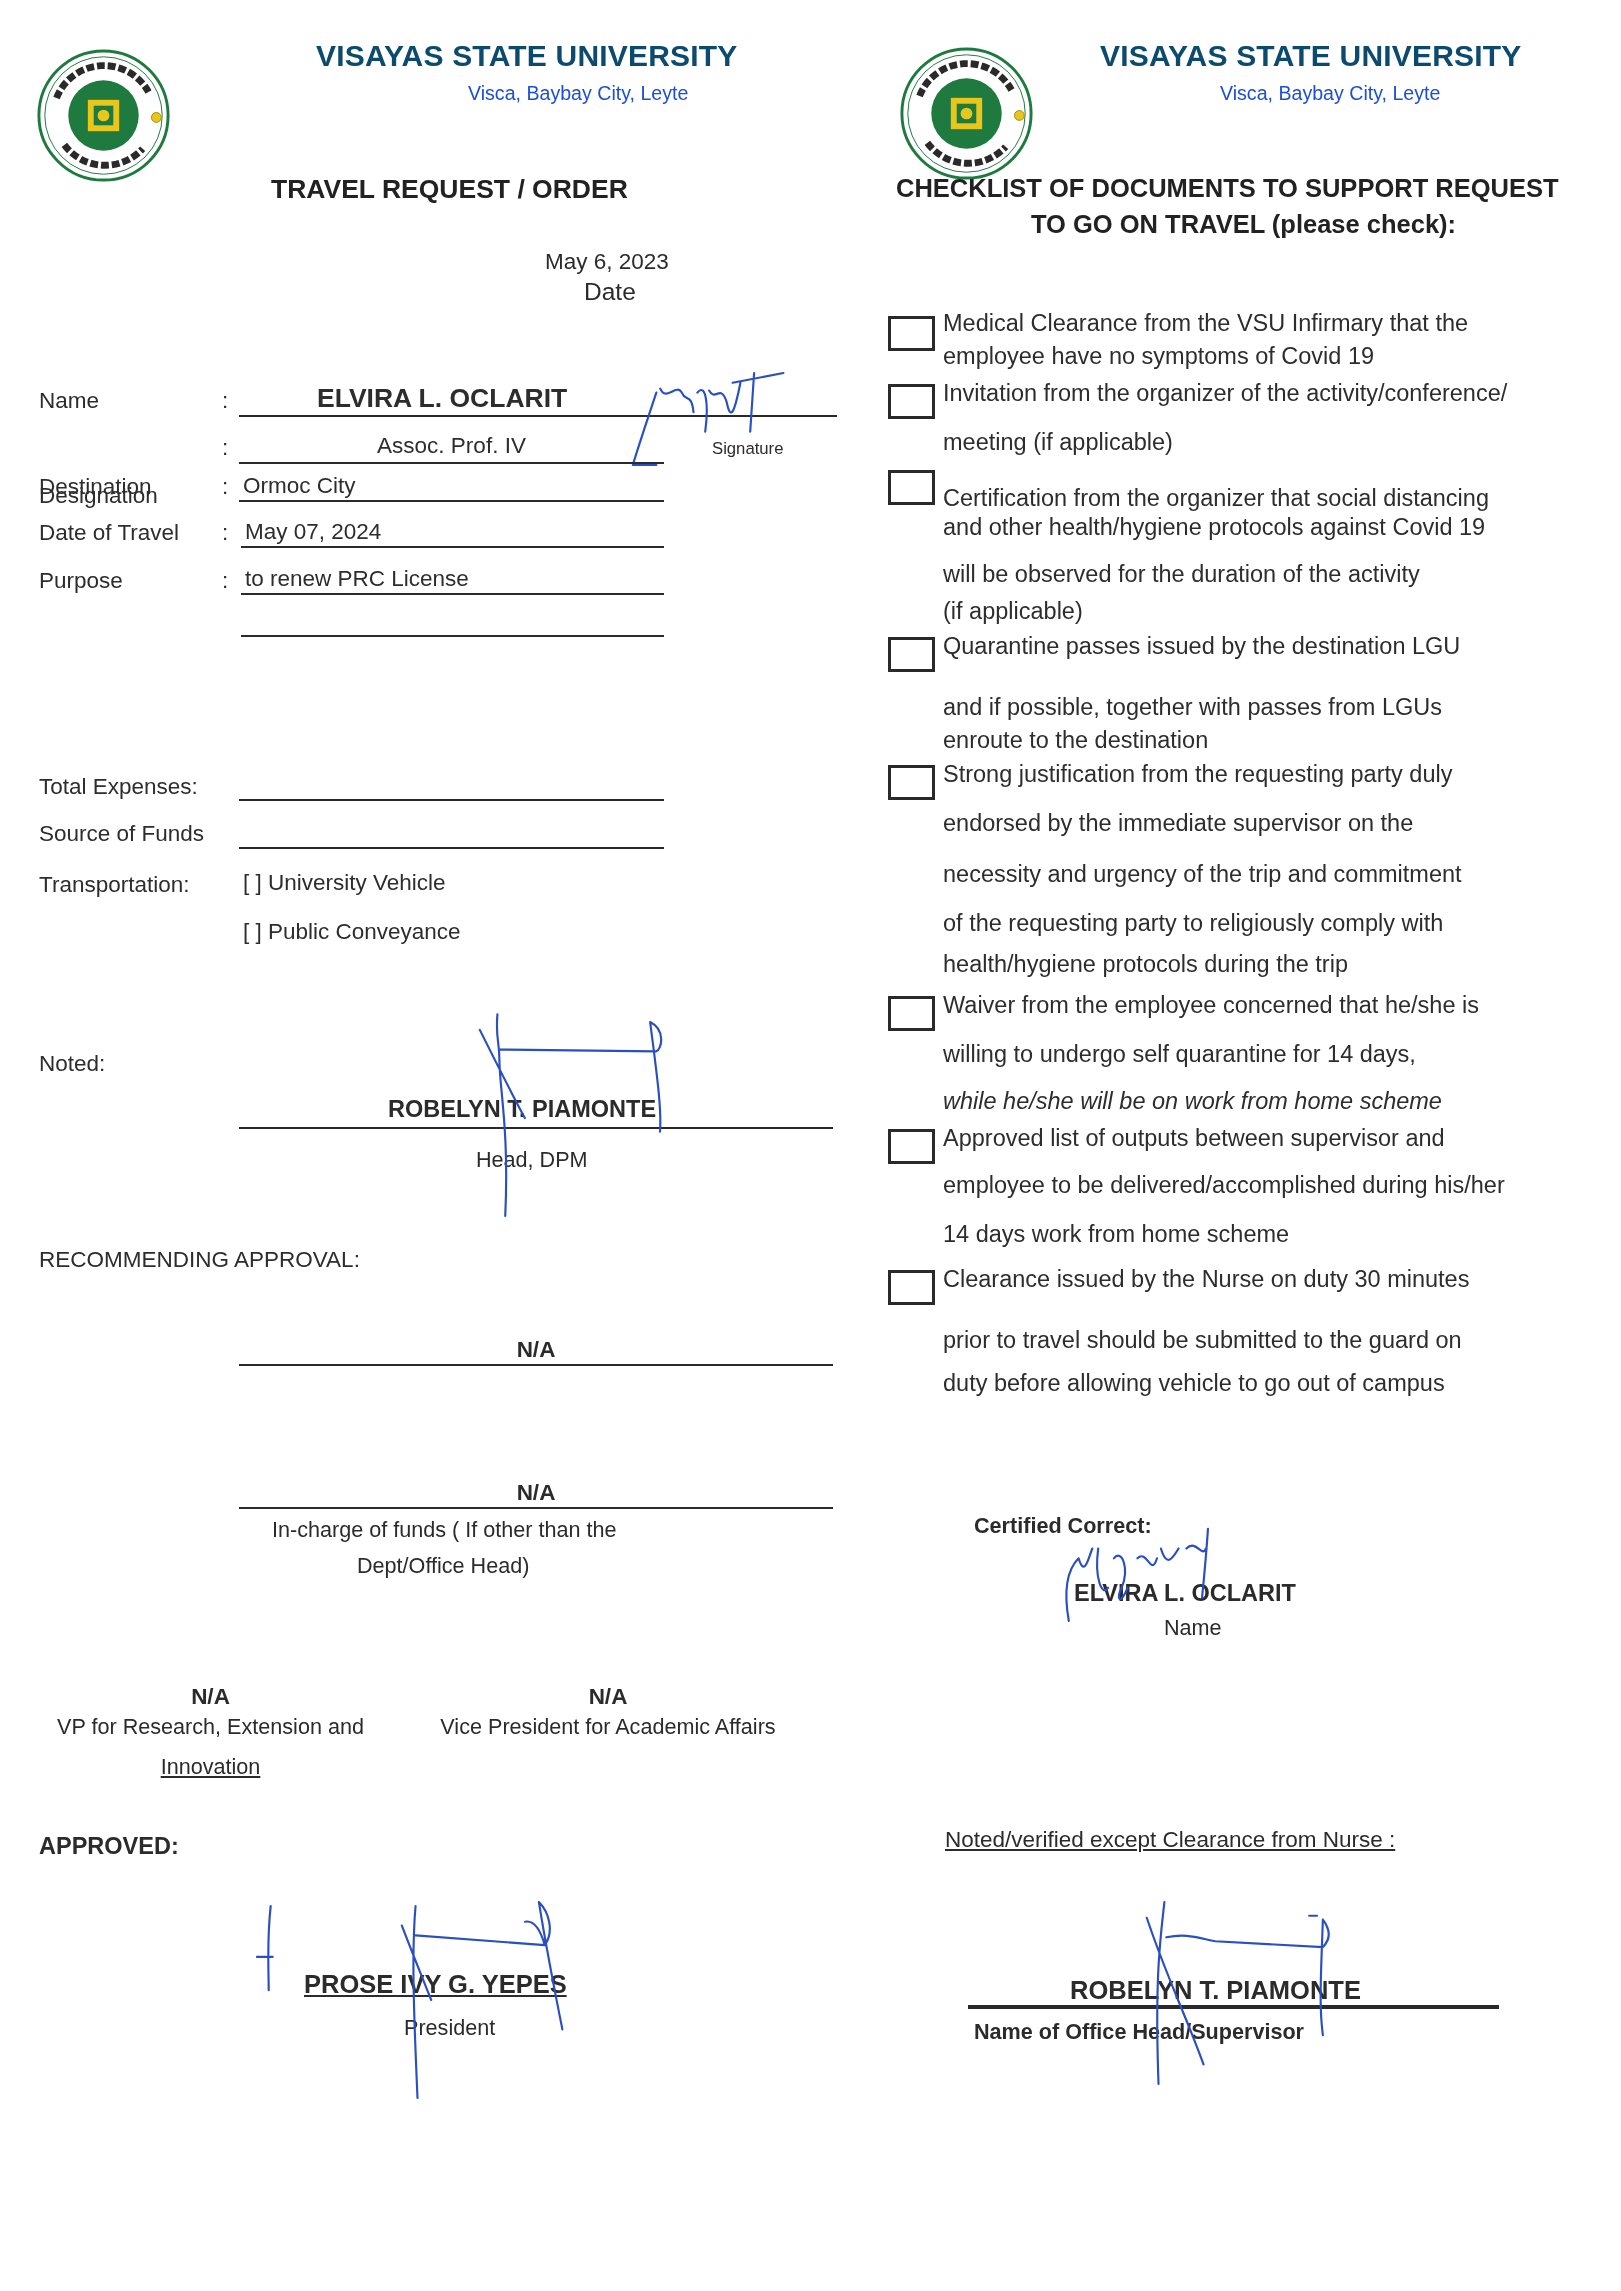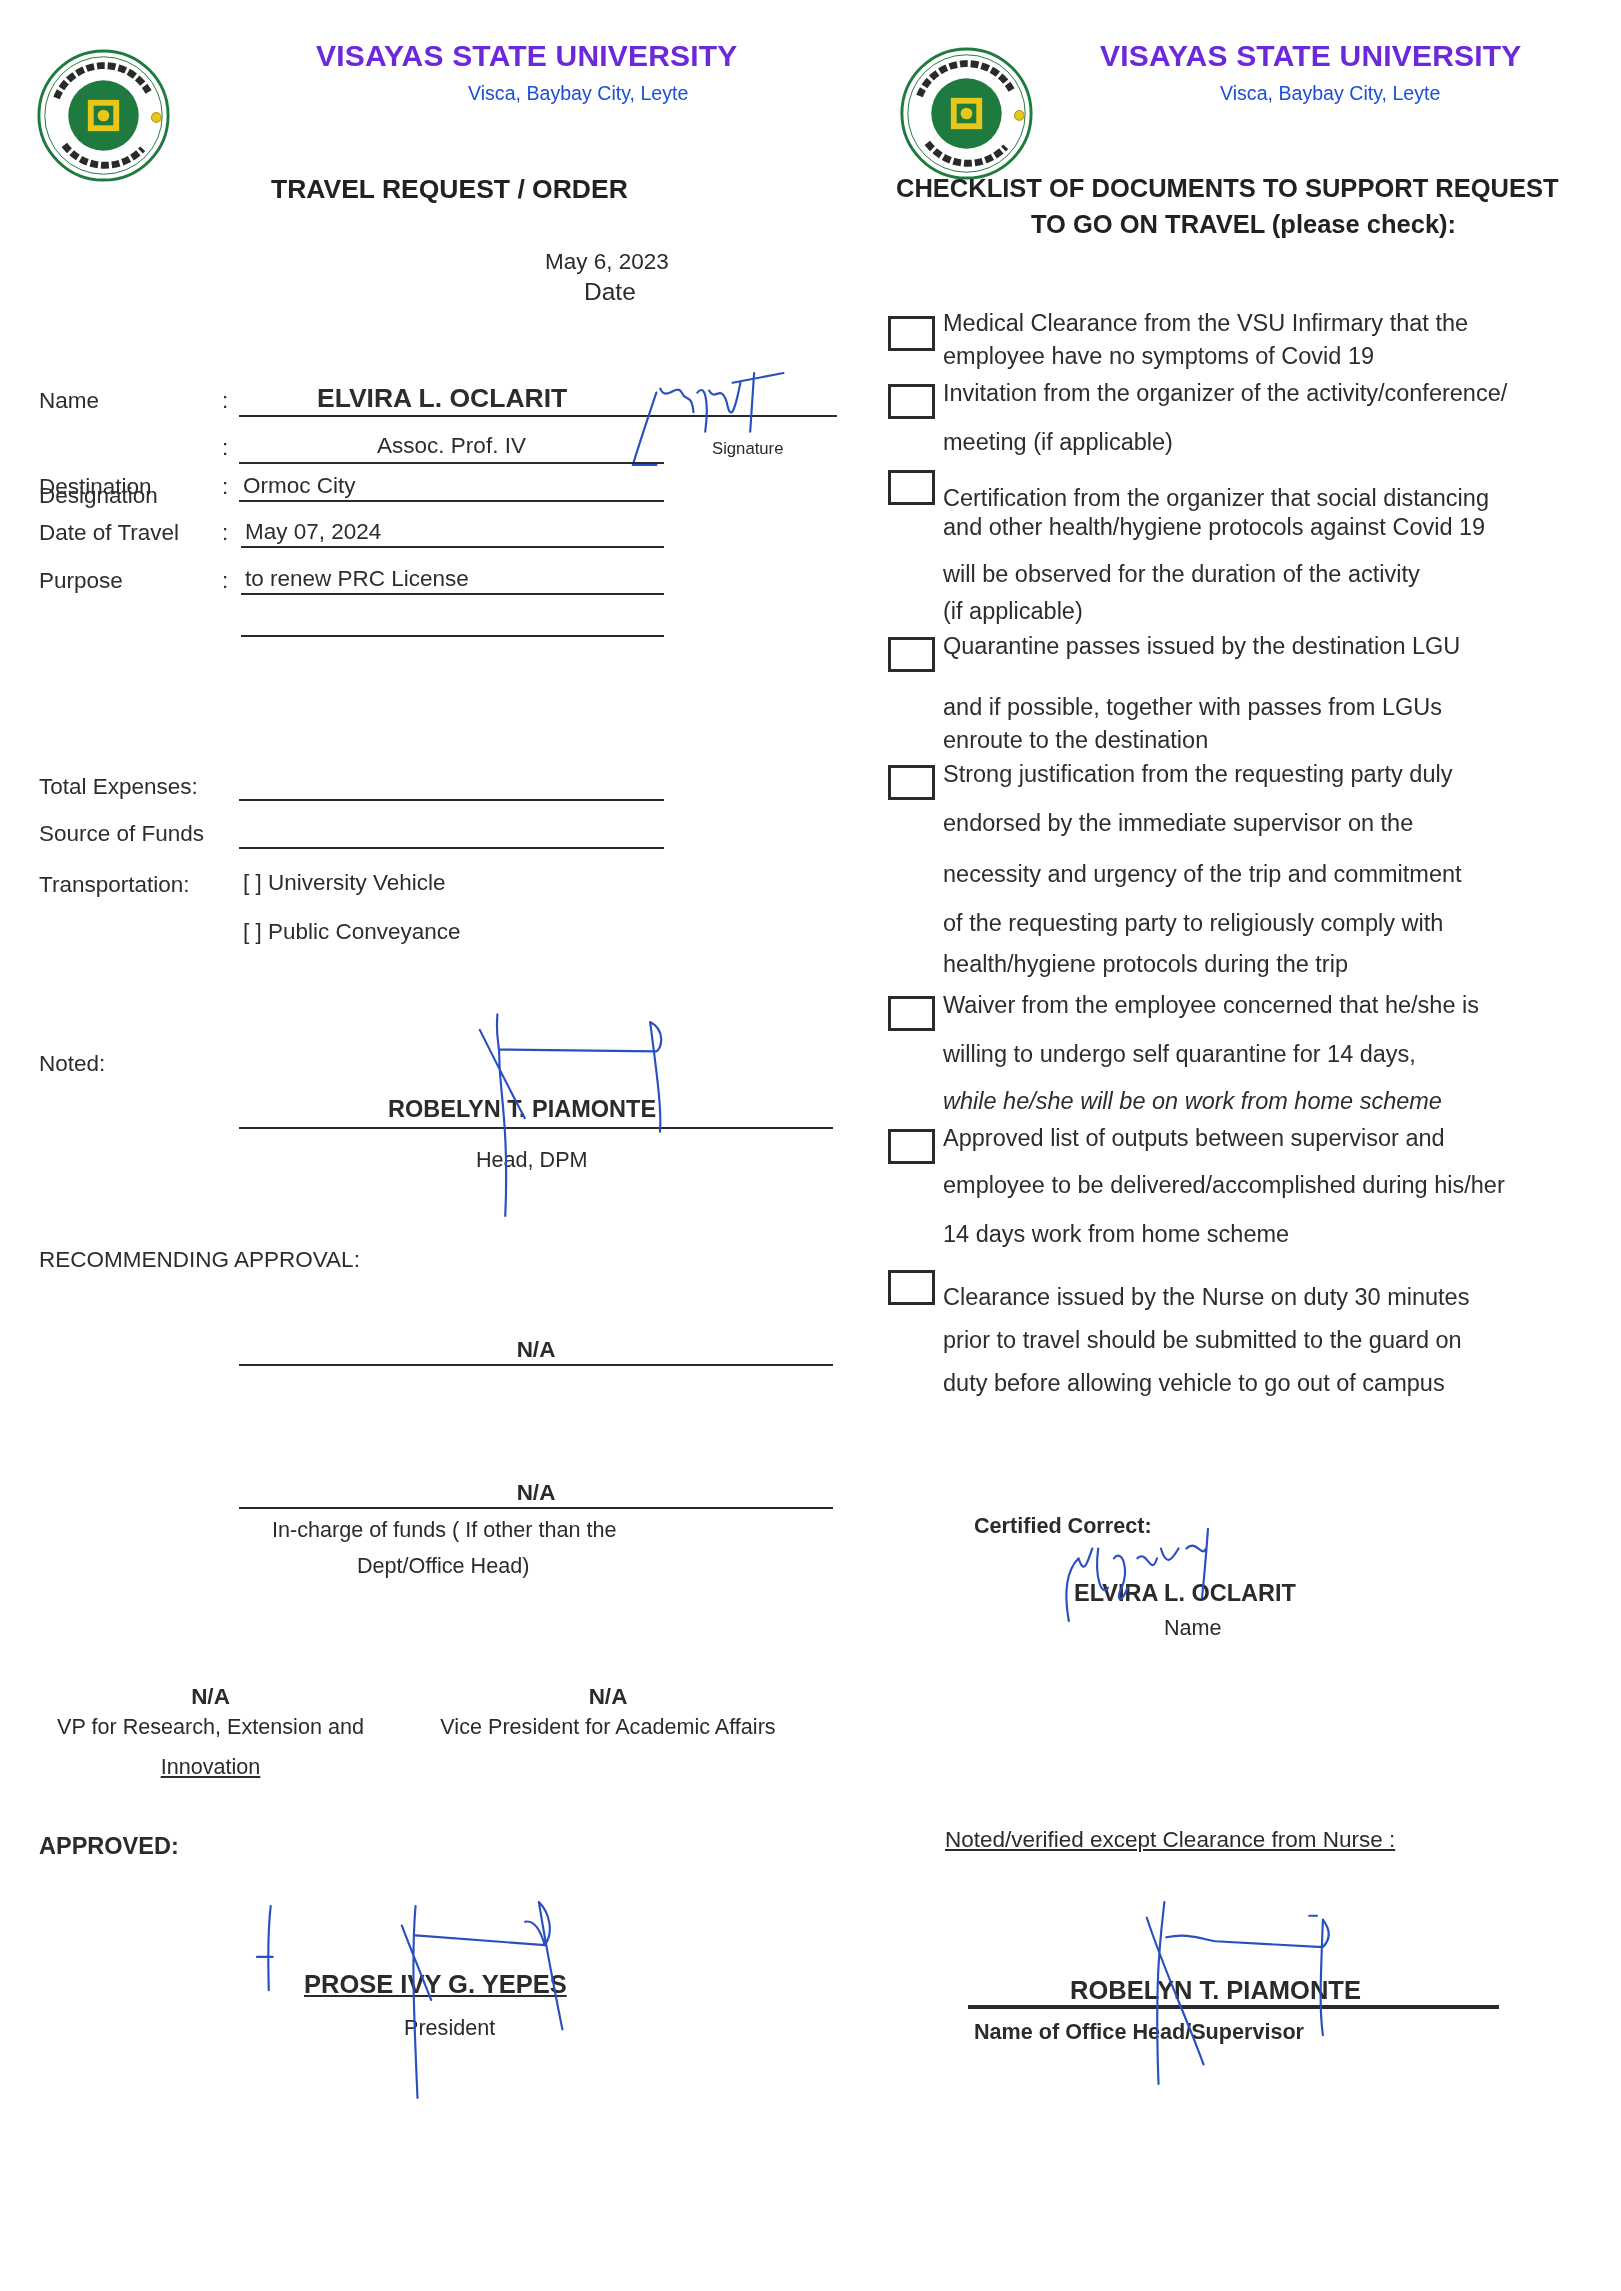--- a/index.html
+++ b/index.html
@@ -2,21 +2,21 @@
 <html><head>
 <meta charset="utf-8">
 <style>
   html, body { margin: 0; padding: 0; background: #ffffff; }
   body {
     width: 1621px; height: 2292px; position: relative; overflow: hidden;
     font-family: "Liberation Sans", sans-serif; color: #2b2b2b;
   }
   .abs { position: absolute; }
   .seal { position: absolute; width: 137px; height: 137px; }
-  .uni-title { font-weight: bold; font-size: 30px; color: #6d28d9; letter-spacing: 0.2px; }
+  .uni-title { font-weight: bold; font-size: 30px; color: #0c4a6e; letter-spacing: 0.2px; }
   .uni-addr { font-size: 19.6px; color: #1d4ed8; margin-left: 48px; }
   .form-title { font-weight: bold; font-size: 26.5px; color: #222; }
   .lbl { font-size: 22.5px; color: #2d2d2d; }
   .colon { font-size: 22.5px; color: #2d2d2d; }
   .field { position: absolute; border-bottom: 2.9px solid #2a2a2a; font-size: 22.5px; color: #2d2d2d; height: 33px; line-height: 33px; }
   .field.center { text-align: center; }
   .bold { font-weight: bold; }
   .sig-line { position: absolute; border-bottom: 2.9px solid #2a2a2a; }
   .center-text { text-align: center; }
   .chk-box { position: absolute; width: 47px; height: 35px; border: 3.9px solid #2a2a2a; box-sizing: border-box; background: #fff; cursor: pointer; }
@@ -163,21 +163,21 @@
       <div class="chk-text" style="left: 943px; top: 951px;">health/hygiene protocols during the trip</div>
       <div class="chk-box" style="left: 888px; top: 996px;"></div>
       <div class="chk-text" style="left: 943px; top: 992px;">Waiver from the employee concerned that he/she is</div>
       <div class="chk-text" style="left: 943px; top: 1041px;">willing to undergo self quarantine for 14 days,</div>
       <div class="chk-text" style="left: 943px; top: 1088px; font-style: italic;">while he/she will be on work from home scheme</div>
       <div class="chk-box" style="left: 888px; top: 1129px;"></div>
       <div class="chk-text" style="left: 943px; top: 1125px;">Approved list of outputs between supervisor and</div>
       <div class="chk-text" style="left: 943px; top: 1172px;">employee to be delivered/accomplished during his/her</div>
       <div class="chk-text" style="left: 943px; top: 1221px;">14 days work from home scheme</div>
       <div class="chk-box" style="left: 888px; top: 1270px;"></div>
-      <div class="chk-text" style="left: 943px; top: 1266px; margin-top: 18px;">Clearance issued by the Nurse on duty 30 minutes</div>
+      <div class="chk-text" style="left: 943px; top: 1266px;">Clearance issued by the Nurse on duty 30 minutes</div>
       <div class="chk-text" style="left: 943px; top: 1327px;">prior to travel should be submitted to the guard on</div>
       <div class="chk-text" style="left: 943px; top: 1370px;">duty before allowing vehicle to go out of campus</div>
     </div>
 
   <div class="abs bold" style="left:974px; top:1513px; font-size:21.6px;">Certified Correct:</div>
   <div class="abs bold" style="left:1074px; top:1580px; font-size:23.5px;">ELVIRA L. OCLARIT</div>
   <div class="abs" style="left:1164px; top:1615px; font-size:21.6px;">Name</div>
   <svg class="signature" style="left:1059px; top:1519px;" width="245" height="108" viewBox="0 0 250 110">
     <path d="M10 104 C4 70 10 50 20 40 M20 40 C26 60 30 40 34 30 M40 30 C36 60 44 80 50 70 M56 40 C64 30 72 50 64 70 C58 80 62 90 70 70 M80 40 C90 30 94 60 100 40 M104 30 C110 50 116 40 122 30 M130 30 C140 20 146 40 150 30 M152 10 C150 40 148 60 146 80"></path>
   </svg>

